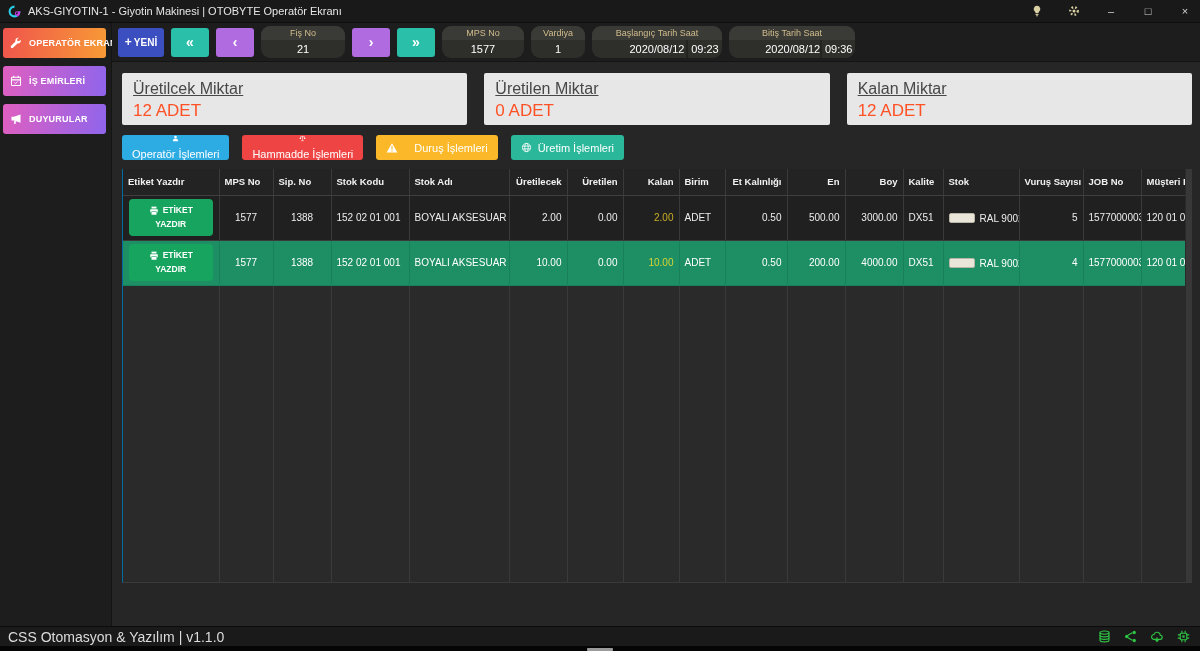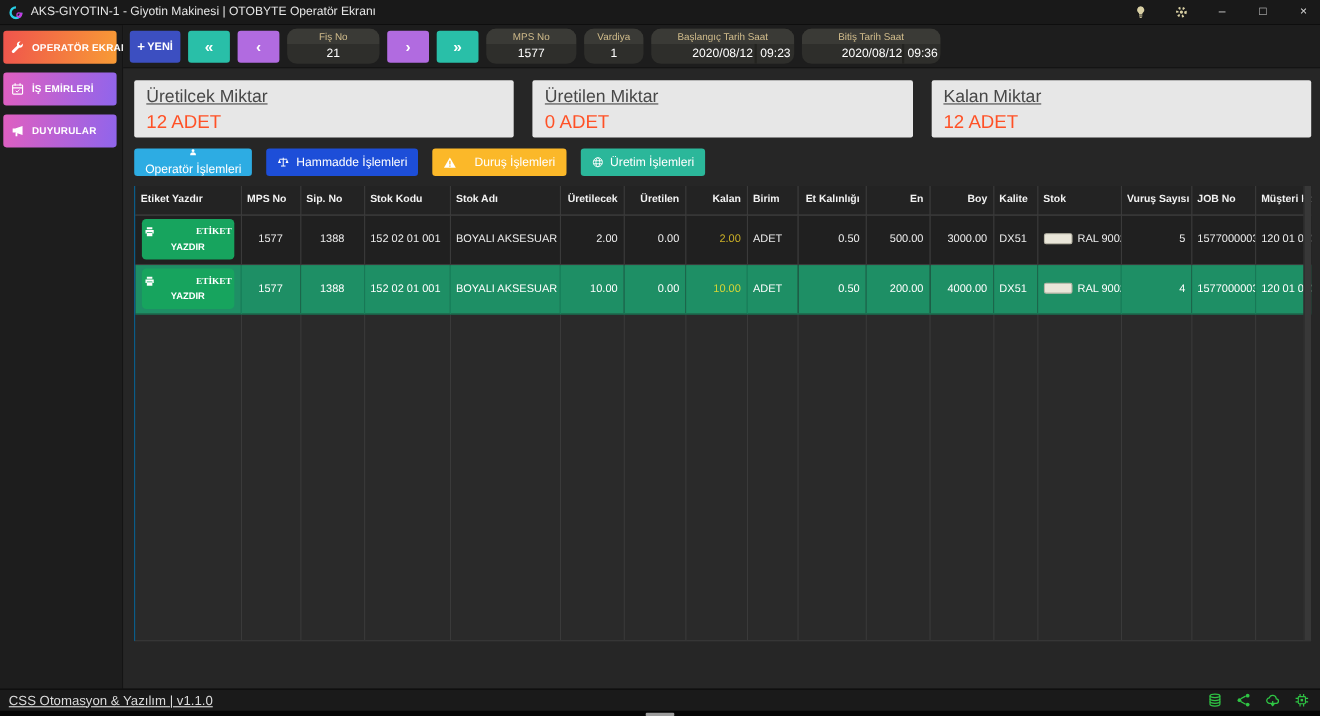--- a/index.html
+++ b/index.html
@@ -57,21 +57,21 @@
   
   .cards-row { display:flex; gap:17px; margin:11px 8px 0 10px; }
   .card { flex:1; background:#e7e7e7; border-radius:2px; padding:7px 11px; height:52px; }
   .card-label { font-size:16px; color:#474747;text-decoration:underline; }
   .card-value { font-size:17px; color:#ff5126; margin-top:3px; }
 
   
   .tabs-row { display:flex; gap:13px; margin:10px 8px 9px 10px; }
   .tab { height:25px; border:none; border-radius:3px; padding:0 10px; display:flex; align-items:center;
     gap:6px; color:#fff; font-size:11px; font-family:inherit; cursor:default; white-space:nowrap; }
-  .tab-blue { background:#2dace3;flex-direction:column; } .tab-deep-purple { background:#1d4ed8; }
+  .tab-blue { background:#2dace3;flex-direction:column; } .tab-deep-purple { background:#ef4444;flex-direction:column; }
   .tab-amber { background:#fbb829;gap:16px; } .tab-teal { background:#2bb79a; }
 
   
   .table-wrap { margin:0 8px 0 10px; height:414px; position:relative; overflow:hidden;
     background:#2a2a2a; border-left:1px solid #0369a1; border-bottom:1px solid #3a3a3a; }
   .scroll-strip { position:absolute; top:0; right:0; bottom:0; width:7px; background:#383838; border-left:1px solid #2a2a2a; }
   table { border-collapse:collapse; table-layout:fixed; width:1096px; height:100%; }
   col.c1{width:96px}  col.c2{width:54px}  col.c3{width:58px}  col.c4{width:78px}
   col.c5{width:100px} col.c6{width:58px}  col.c7{width:56px}  col.c8{width:56px}
   col.c9{width:46px}  col.c10{width:62px} col.c11{width:58px} col.c12{width:58px}
@@ -86,29 +86,29 @@
   td:nth-child(11), td:nth-child(12), td:nth-child(15) { text-align:right; }
   td:nth-child(1){ text-align:center; }
   td:nth-child(2), td:nth-child(3){ text-align:center; }
   tr.row-0 td:nth-child(8){ color:#c9ae26; }
   tr.row-1 td:nth-child(8){ color:#d4d435; }
   tr.selected td { background:#1e8f65; border-right-color:#17815b; border-bottom-color:#17815b; color:#fff; }
   tr.filler td { background:#2a2a2a; height:auto; border-bottom:none; }
   .print-btn { display:inline-block; width:84px; padding:5px 2px; background:#17a45e; border:none;
     border-radius:4px; color:#fff; font-size:8.5px; font-weight:bold; font-family:inherit; line-height:1.6;
     text-align:center; cursor:default; }
-  .pb-l1 { display:flex; align-items:center; justify-content:space-between; gap:4px;font-family:Liberation Serif, serif; }
+  .pb-l1 { display:flex; align-items:center; justify-content:center; gap:4px; }
   .swatch { display:inline-block; width:26px; height:10px; border-radius:2px; vertical-align:middle;
     margin-right:5px; border:1px solid #b9b6a8; }
   .renk-txt { vertical-align:middle; }
 
   
   .footer { height:20px; flex:0 0 20px; background:#1a1a1a; border-top:1px solid #0c0c0c;
     display:flex; align-items:center; padding:0 10px 0 8px; gap:13px; }
-  .footer .ftext { font-size:12px; color:#dcdcdc; flex:1; white-space:nowrap;text-decoration:underline; }
+  .footer .ftext { font-size:14px; color:#dcdcdc; flex:1; white-space:nowrap; }
   .f-ico { color:#2fc544; display:flex; align-items:center; cursor:default; }
 
   
   .bottom-strip { height:5px; flex:0 0 5px; background:#050505; display:flex; justify-content:center; align-items:flex-end; }
   .taskbar-peek { width:26px; height:3px; background:#9a9a9a; border-radius:1px; }
 </style>
 </head>
 <body>
 
 <div class="titlebar">

